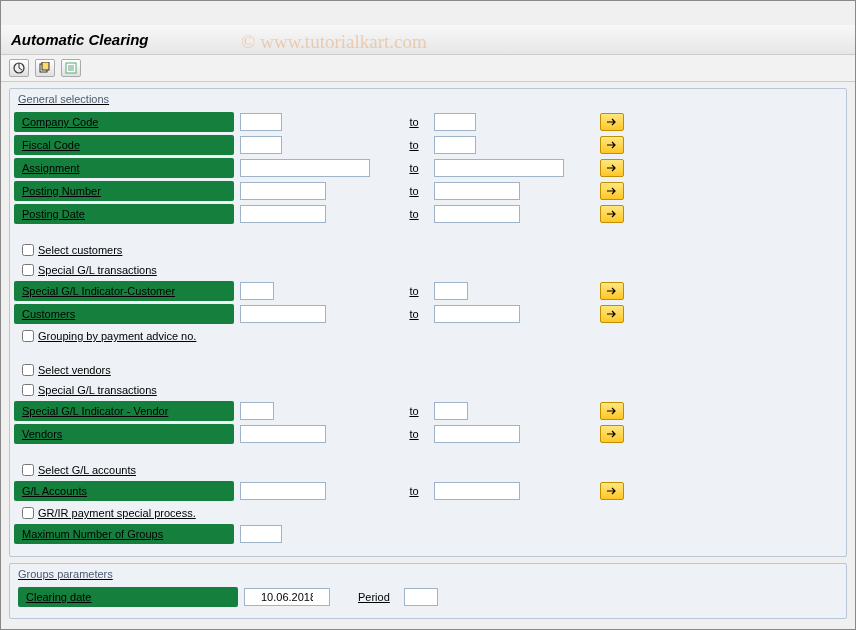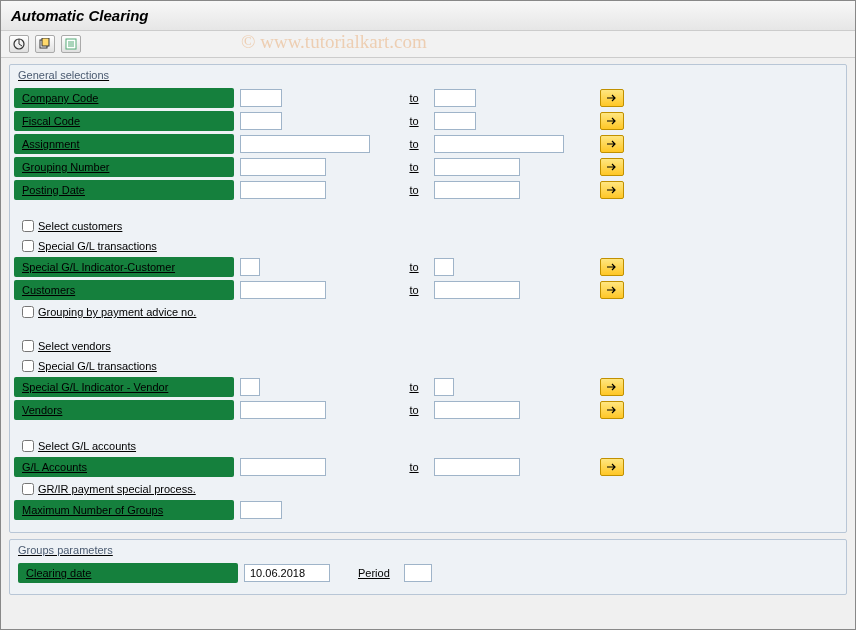--- a/index.html
+++ b/index.html
@@ -12,20 +12,21 @@
       border: 1px solid #888;
       position: relative;
     }
     .titlebar {
       background: linear-gradient(to bottom, #f8f8f8, #e6e6e6);
       padding: 6px 10px;
       font-size: 15px;
       font-weight: bold;
       font-style: italic;
       border-bottom: 1px solid #ccc;
+      margin-top: 24px;
     }
     .toolbar {
       padding: 4px 8px;
       background: #f2f2f2;
       border-bottom: 1px solid #ccc;
       display: flex;
       gap: 6px;
     }
     .tool-btn {
       width: 20px; height: 18px;
@@ -83,21 +84,21 @@
       width: 40px;
       padding-left: 6px;
     }
     input[type="text"].tiny { width: 42px; }
     input[type="text"].small { width: 86px; }
     input[type="text"].med { width: 130px; }
     input[type="text"] {
       height: 18px;
       border: 1px solid #9fb4c9;
       background: #fff;
-      padding: 0 5px;
+      padding: 0 16px;
       font-size: 11px;
     }
     .yellow-btn {
       width: 24px; height: 18px;
       background: linear-gradient(#ffe680,#ffc726);
       border: 1px solid #c09000;
       border-radius: 2px;
       display: inline-flex; align-items: center; justify-content: center;
       cursor: pointer;
     }
@@ -197,21 +198,21 @@
         <div class="cell-to-label">to</div>
         <div class="cell-to"><input type="text" class="med" style=""></div>
         <div class="cell-btn"><span class="yellow-btn">
               <svg width="12" height="8">
                 <path d="M1 4 L9 4 M6 1 L9 4 L6 7" fill="none" stroke="#000" stroke-width="1.2"></path>
               </svg>
             </span></div>
       </div>
 
       <div class="row">
-        <div class="label">Grouping Number</div>
+        <div class="label">Posting Number</div>
         <div class="cell-from"><input type="text" class="small" style=""></div>
         <div class="cell-to-label">to</div>
         <div class="cell-to"><input type="text" class="small" style=""></div>
         <div class="cell-btn"><span class="yellow-btn">
               <svg width="12" height="8">
                 <path d="M1 4 L9 4 M6 1 L9 4 L6 7" fill="none" stroke="#000" stroke-width="1.2"></path>
               </svg>
             </span></div>
       </div>
 

